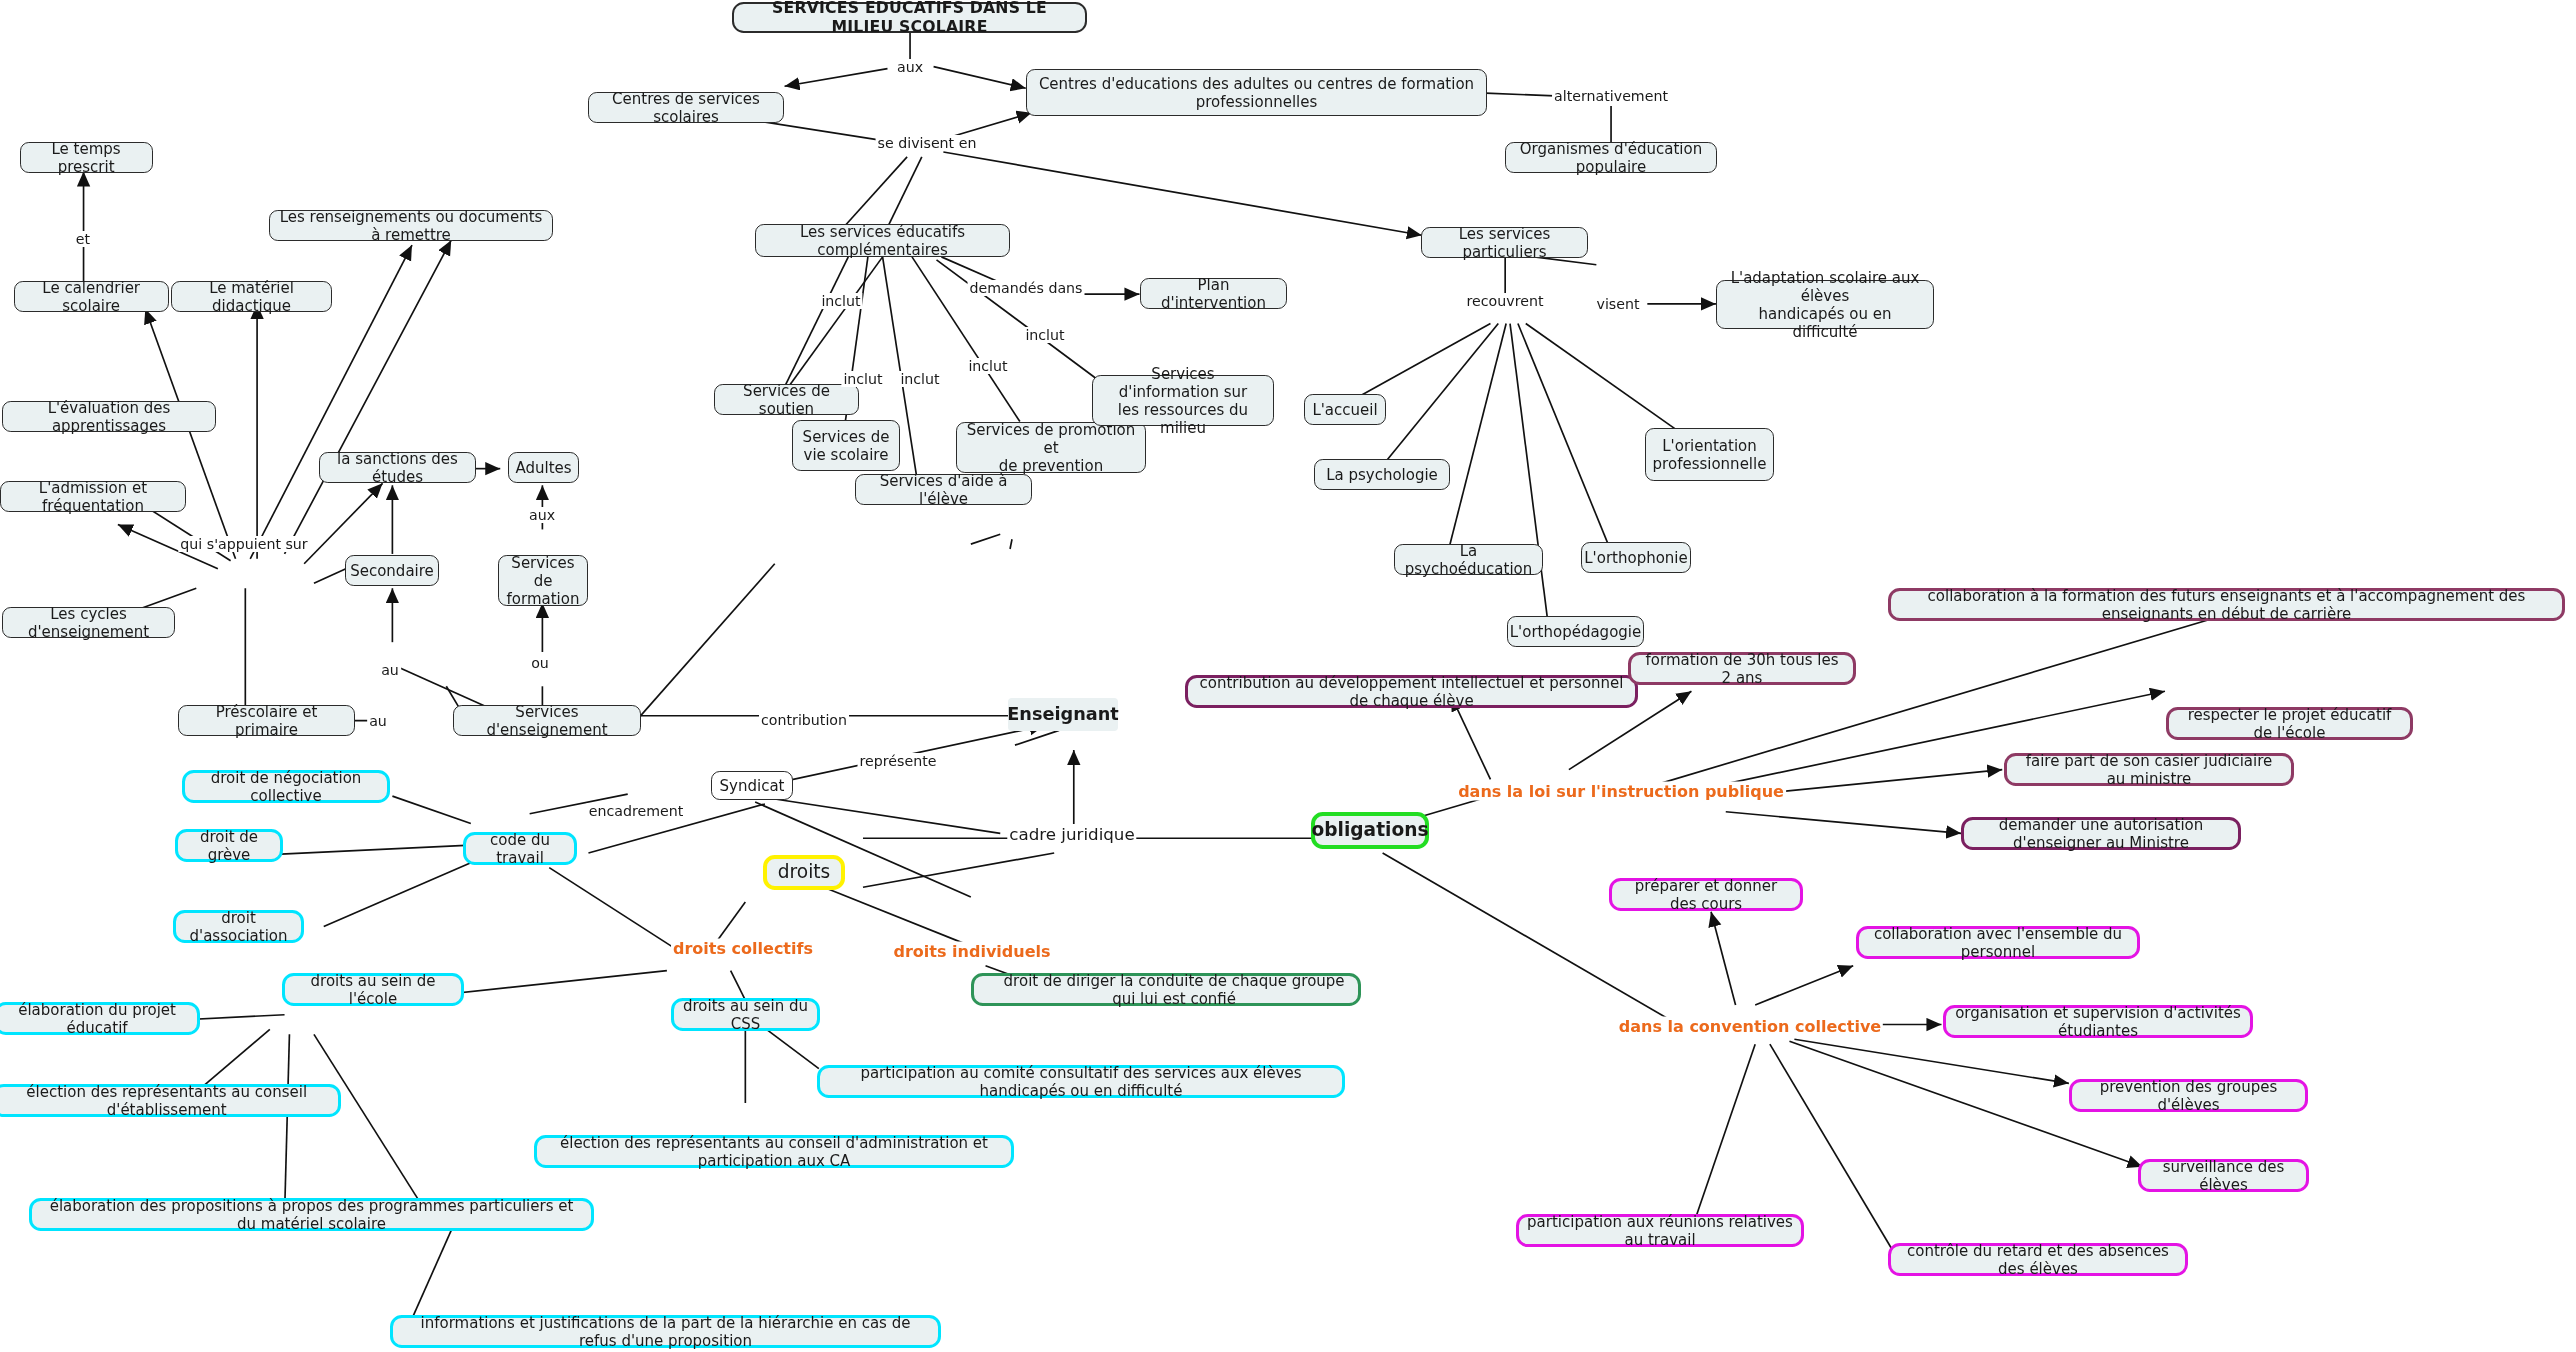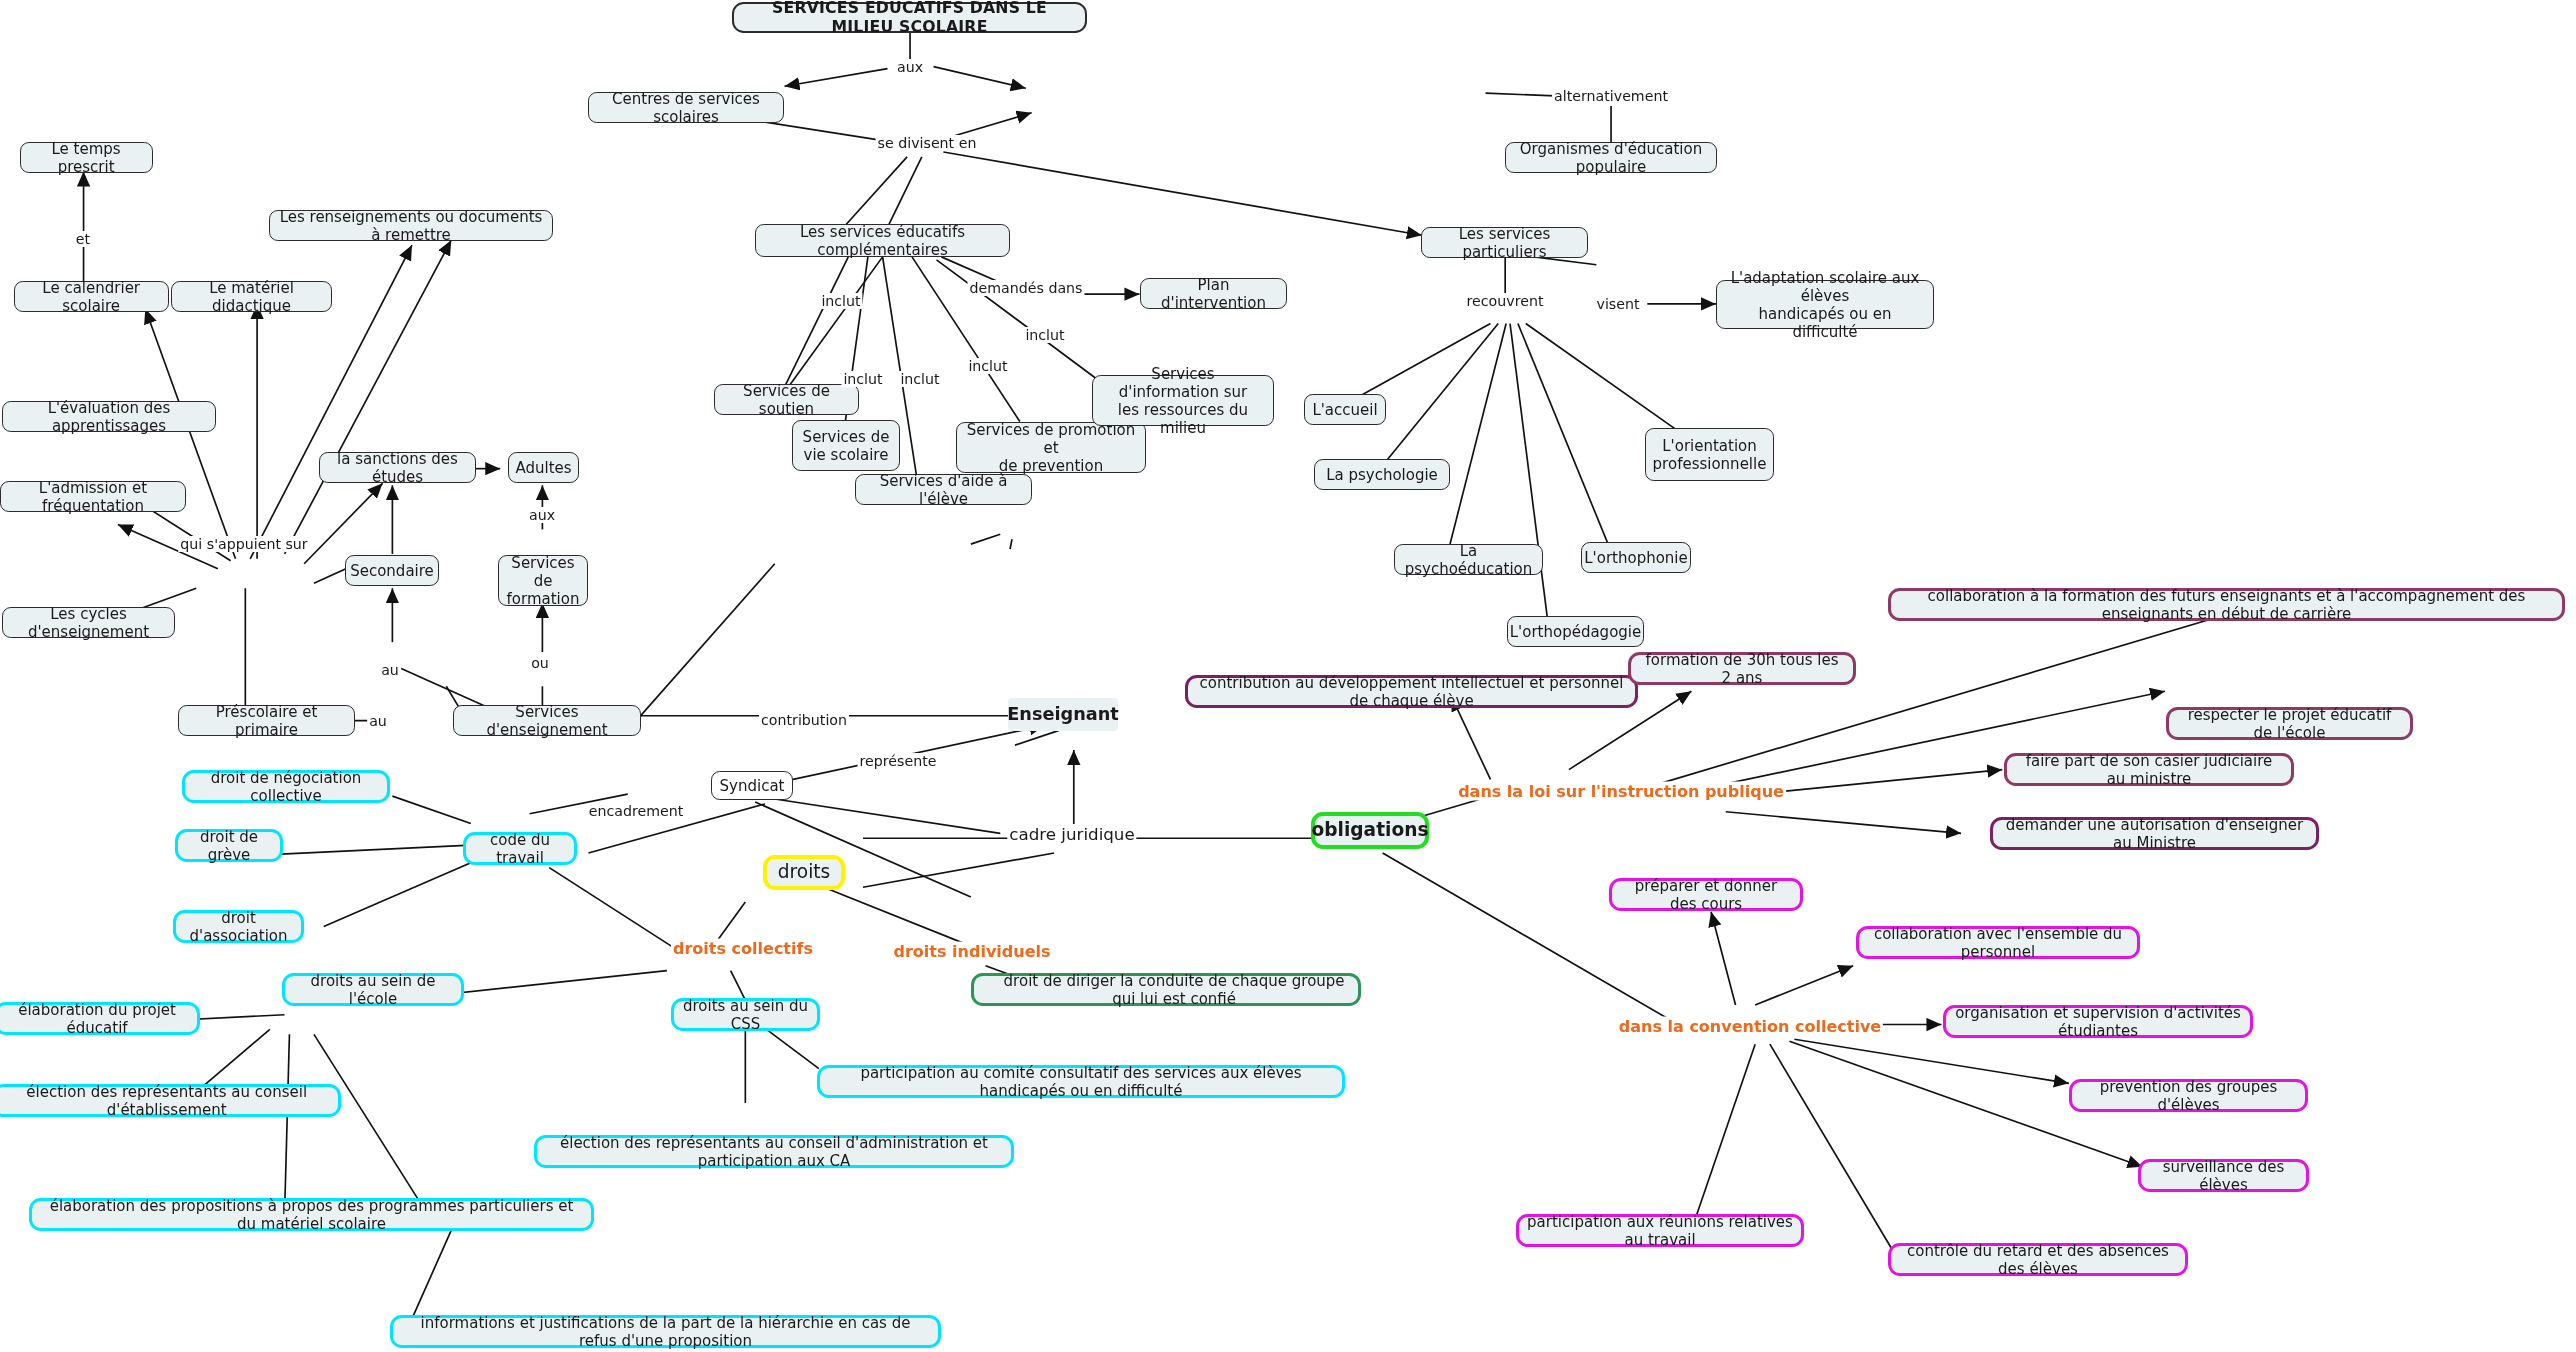--- a/index.html
+++ b/index.html
@@ -198,20 +198,21 @@
       <path d="M1825,1062 L2185,1190" marker-end="url(#arr)"></path>
       <path d="M1790,1065 L1730,1240"></path>
       <path d="M1805,1065 L1930,1275"></path>
     </g>
   </svg>
 
   <div class="node title" style="left:732px;top:2px;width:355px;height:31px;">SERVICES ÉDUCATIFS DANS LE MILIEU SCOLAIRE</div>
 
   <div class="node" style="left:588px;top:92px;width:196px;height:31px;">Centres de services scolaires</div>
 
+  <div class="node" style="left:1026px;top:69px;width:461px;height:47px;">Centres d'educations des adultes ou centres de formation professionnelles</div>
 
   <div class="node" style="left:1505px;top:142px;width:212px;height:31px;">Organismes d'éducation populaire</div>
 
   <div class="node" style="left:755px;top:224px;width:255px;height:33px;">Les services éducatifs complémentaires</div>
 
   <div class="node" style="left:1140px;top:278px;width:147px;height:31px;">Plan d'intervention</div>
 
   <div class="node" style="left:714px;top:384px;width:145px;height:31px;">Services de soutien</div>
 
   <div class="node" style="left:792px;top:420px;width:108px;height:51px;">Services de
@@ -307,21 +308,21 @@
   <div class="node purple" style="left:1185px;top:675px;width:453px;height:33px;">contribution au développement intellectuel et personnel de chaque élève</div>
 
   <div class="node plum" style="left:1628px;top:652px;width:228px;height:33px;">formation de 30h tous les 2 ans</div>
 
   <div class="node plum" style="left:1888px;top:588px;width:677px;height:33px;">collaboration à la formation des futurs enseignants et à l'accompagnement des enseignants en début de carrière</div>
 
   <div class="node plum" style="left:2166px;top:677px;width:247px;height:33px;margin-top:30px;">respecter le projet éducatif de l'école</div>
 
   <div class="node plum" style="left:2004px;top:753px;width:290px;height:33px;">faire part de son casier judiciaire au ministre</div>
 
-  <div class="node purple" style="left:1961px;top:817px;width:329px;height:33px;margin-left:29px;">demander une autorisation d'enseigner au Ministre</div>
+  <div class="node purple" style="left:1961px;top:817px;width:280px;height:33px;">demander une autorisation d'enseigner au Ministre</div>
 
   <div class="node magenta" style="left:1609px;top:878px;width:194px;height:33px;">préparer et donner des cours</div>
 
   <div class="node magenta" style="left:1856px;top:926px;width:284px;height:33px;">collaboration avec l'ensemble du personnel</div>
 
   <div class="node magenta" style="left:1943px;top:1005px;width:310px;height:33px;">organisation et supervision d'activités étudiantes</div>
 
   <div class="node magenta" style="left:2069px;top:1079px;width:239px;height:33px;">prevention des groupes d'élèves</div>
 
   <div class="node magenta" style="left:2138px;top:1159px;width:171px;height:33px;">surveillance des élèves</div>

